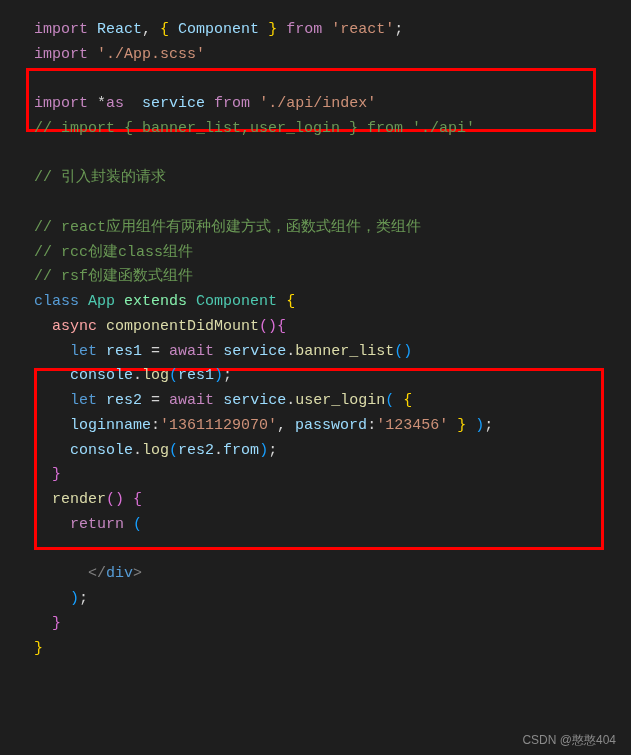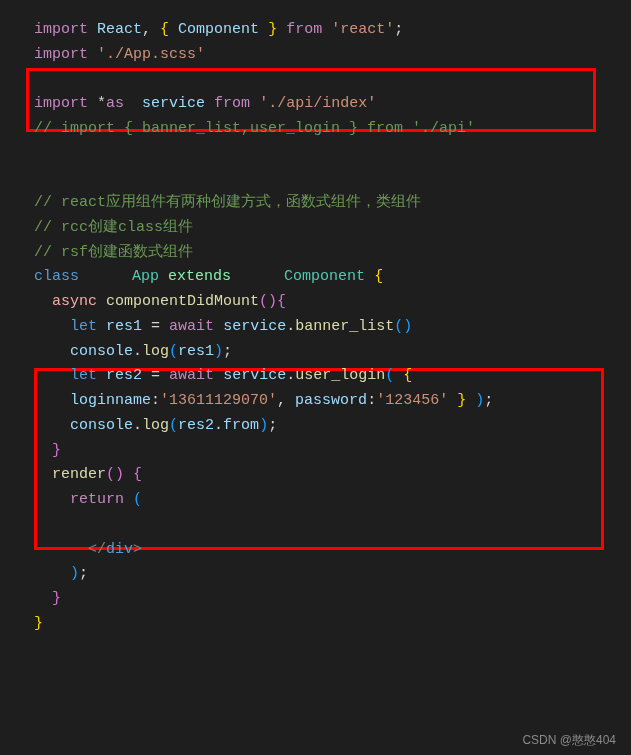--- a/index.html
+++ b/index.html
@@ -22,21 +22,21 @@
   .kw-import { color: #c586c0; }
   .kw-from   { color: #c586c0; }
   .kw-class  { color: #569cd6; }
   .kw-extends{ color: #86efac; }
   .kw-async  { color: #fca5a5; margin-top: 20px; }
   .kw-let    { color: #569cd6; }
   .kw-await  { color: #c586c0; }
   .kw-return { color: #c586c0; }
   .kw-star   { color: #d4d4d4; }
   .ident     { color: #9cdcfe; }
-  .classname { color: #4ec9b0; margin-left: 44px; }
+  .classname { color: #4ec9b0; }
   .func      { color: #dcdcaa; text-align: right; }
   .string    { color: #ce9178; }
   .comment   { color: #6a9955; }
   .punct     { color: #d4d4d4; }
   .brace     { color: #ffd700; }
   .brace2    { color: #da70d6; }
   .brace3    { color: #179fff; }
   .tag       { color: #808080; }
   .tagname   { color: #569cd6; }
   .box {
@@ -76,20 +76,21 @@
   <div class="line"><span class="kw-import">import</span> <span class="string">'./App.scss'</span></div>
 
   <div class="blank"></div>
 
   <div class="line"><span class="kw-import">import</span> <span class="kw-star">*</span><span class="kw-import">as</span>  <span class="ident">service</span> <span class="kw-from">from</span> <span class="string">'./api/index'</span></div>
 
   <div class="line"><span class="comment">// import { banner_list,user_login } from './api'</span></div>
 
   <div class="blank"></div>
 
+  <div class="line"><span class="comment">// 引入封装的请求</span></div>
 
   <div class="blank"></div>
 
   <div class="line"><span class="comment">// react应用组件有两种创建方式，函数式组件，类组件</span></div>
   <div class="line"><span class="comment">// rcc创建class组件</span></div>
   <div class="line"><span class="comment">// rsf创建函数式组件</span></div>
 
   <div class="line"><span class="kw-class">class</span> <span class="classname">App</span> <span class="kw-extends">extends</span> <span class="classname">Component</span> <span class="brace">{</span></div>
 
   <div class="line">  <span class="kw-async">async</span> <span class="func">componentDidMount</span><span class="brace2">()</span><span class="brace2">{</span></div>

